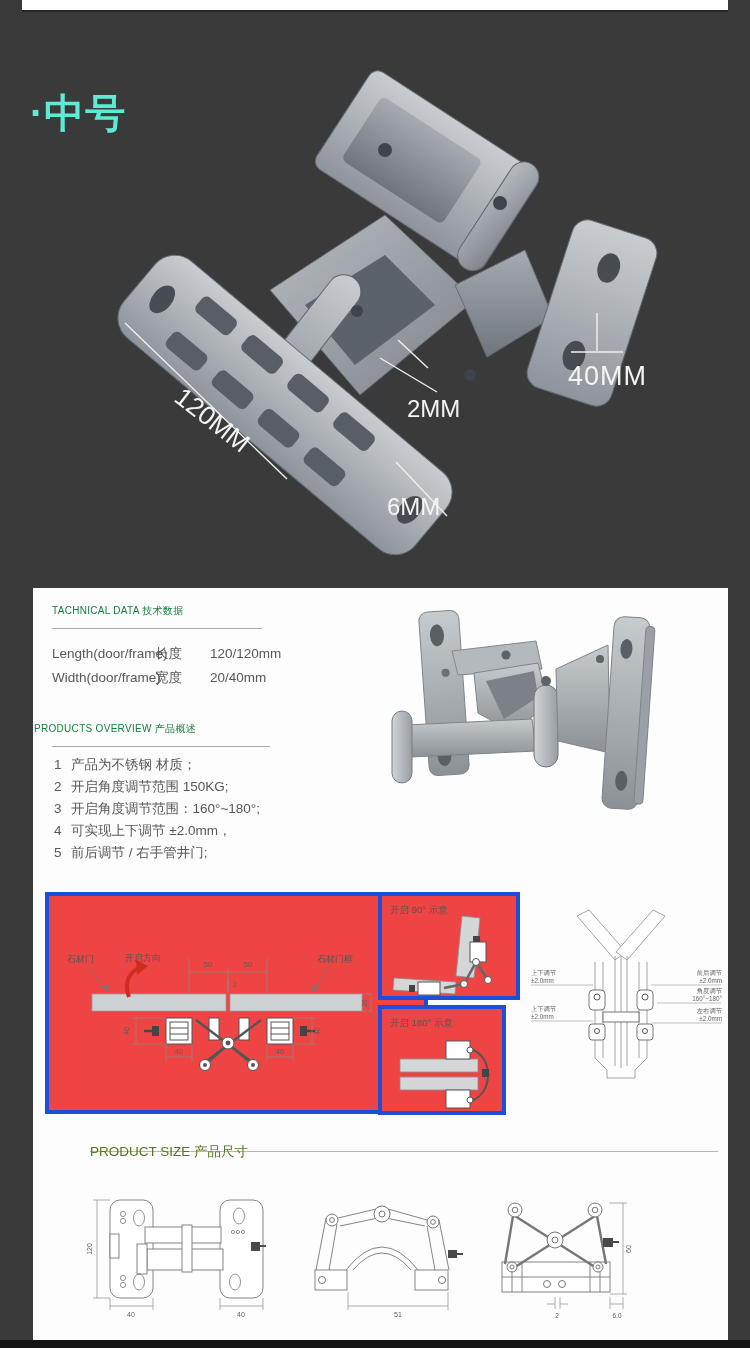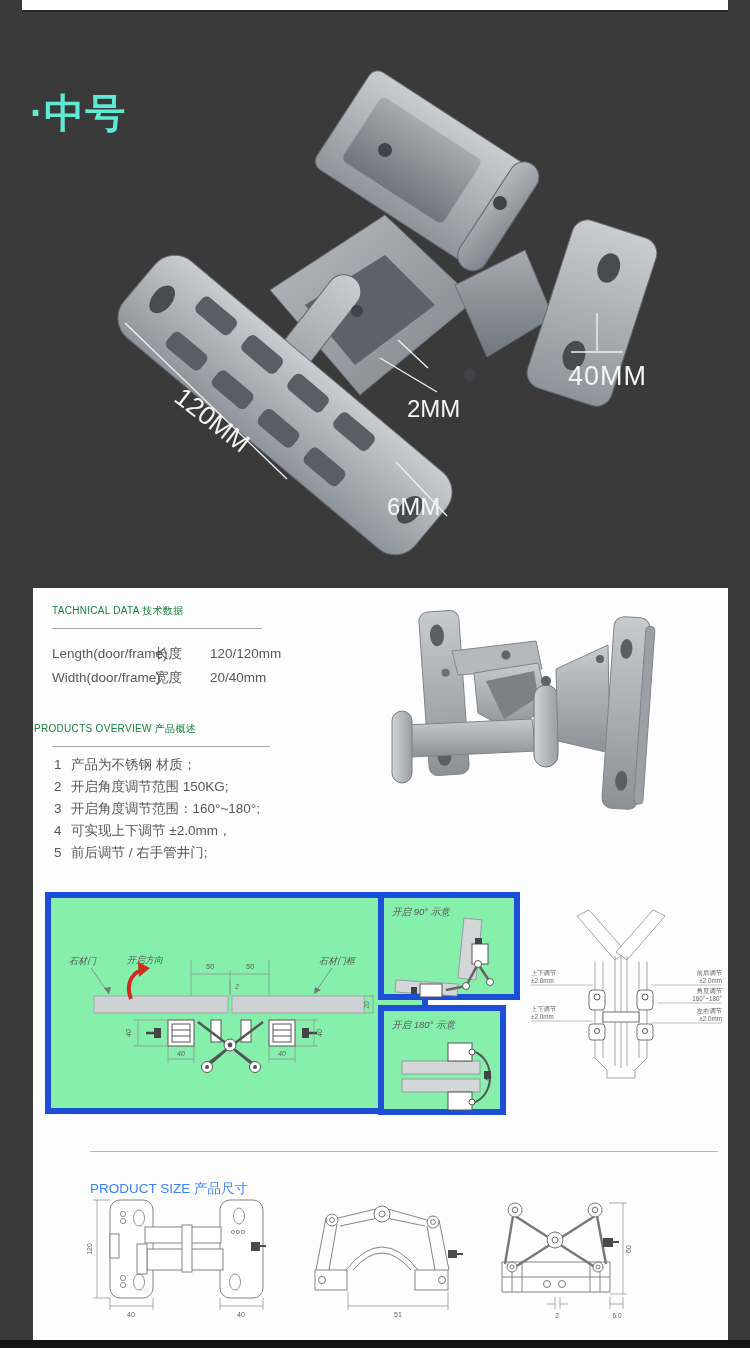--- a/index.html
+++ b/index.html
@@ -27,27 +27,27 @@
     position:absolute; color:#15803d; font-size:10px; letter-spacing:0.3px;
     white-space:nowrap;
   }
   .sec-underline { position:absolute; height:1px; background:#a9a9a9; }
   .tech-table { position:absolute; left:19px; top:54px; width:320px; color:#585858; font-size:13.5px; }
   .tech-row { display:grid; grid-template-columns:103px 55px auto; line-height:24px; }
   .ov-list { position:absolute; left:21px; top:166px; color:#585858; font-size:13.5px; line-height:22px; }
   .ov-item { display:flex; }
   .ov-num { width:17px; flex:none; }
   .photo-svg { position:absolute; left:353px; top:5px; }
-  .diagram-box { position:absolute; border:6px solid #1d4ed8; background:#86efac;font-style:italic; }
+  .diagram-box { position:absolute; border:4px solid #1d4ed8; background:#ef4444; }
   .box-install { left:12px; top:304px; width:383px; height:222px; }
   .box-90  { left:345px; top:304px; width:142px; height:108px; }
   .box-180 { left:345px; top:417px; width:128px; height:110px; }
   .section-svg { position:absolute; left:496px; top:302px; }
   .long-divider { position:absolute; left:57px; top:563px; width:628px; height:1px; background:#ccada5; }
-  .size-heading { position:absolute; left:57px; top:592px; color:#3b82f6; font-size:13.5px; }
+  .size-heading { position:absolute; left:57px; top:555px; color:#4d7c0f; font-size:13.5px; }
   .size-svg { position:absolute; left:30px; top:588px; }
   .bottom-strip { position:absolute; bottom:0; left:0; width:750px; height:8px; background:#161616; }
   svg text { font-family:"Liberation Sans", sans-serif; }
 </style>
 </head>
 <body>
 
 <div class="top-strip"></div>
 
 <div class="hero-title">·中号</div>

